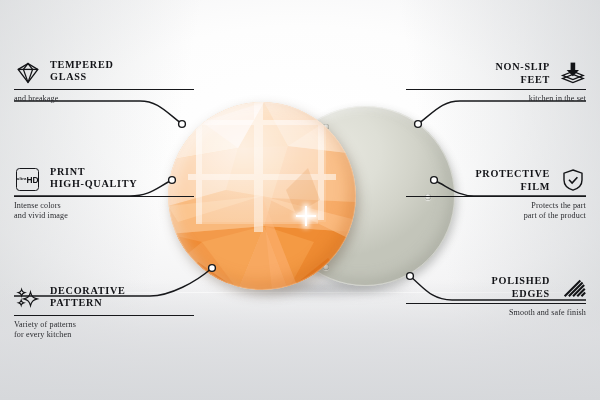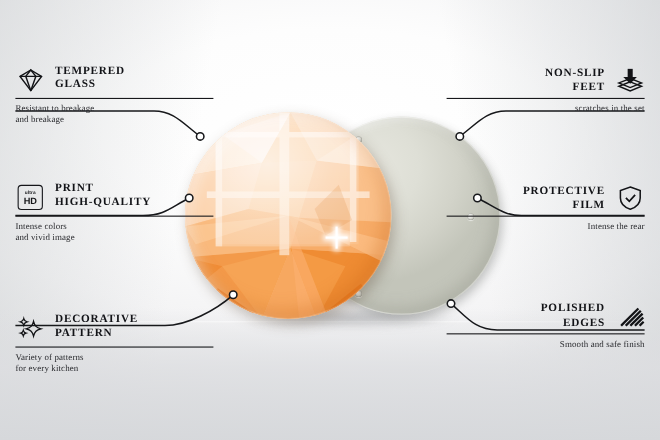--- a/index.html
+++ b/index.html
@@ -66,21 +66,21 @@
   .feat.right{right:14px;text-align:right;}
   .frow{display:flex;align-items:flex-start;gap:9px;}
   .feat.right .frow{flex-direction:row-reverse;align-items:flex-end;}
   .ficon{flex:0 0 auto;width:27px;height:27px;display:flex;align-items:center;justify-content:center;
     color:#131417;margin-top:1px;}
   .ftitle{font-size:10.2px;line-height:12.4px;letter-spacing:.72px;color:#121317;
     font-weight:700;text-transform:uppercase;padding-top:1px;}
   .rule{height:0;border-top:1.4px solid #17181b;margin-top:3px;}
   .fdesc{font-size:8.1px;line-height:10.1px;color:#2a2b2f;margin-top:3.5px;letter-spacing:.12px;}
   .hd-badge{width:21px;height:21px;border:1.4px solid #15161a;border-radius:3.5px;
-    display:flex;flex-direction:column;align-items:center;justify-content:center;line-height:1;}
+    display:flex;flex-direction:row;align-items:center;justify-content:center;line-height:1;}
   .hd-badge .u{font-family:"Liberation Sans",sans-serif;font-size:4.3px;font-weight:700;letter-spacing:.1px;}
   .hd-badge .d{font-family:"Liberation Sans",sans-serif;font-size:8.4px;font-weight:700;letter-spacing:-.2px;margin-top:.5px;}
 </style>
 </head>
 <body>
 
 <div id="stage">
 
   <div class="bg-base"></div>
   <div class="bg-beamL"></div>
@@ -194,21 +194,20 @@
       </span>
       <div>
         <div class="ftitle">
           <div>TEMPERED</div>
           <div>GLASS</div>
         </div>
       </div>
     </div>
     <div class="rule"></div>
     <div class="fdesc">
-      <div>Resistant to breakage</div>
       <div>and breakage</div>
     </div>
   </div>
 
   <div class="feat left" style="top:165px;">
     <div class="frow">
       <span class="ficon">
         <span class="hd-badge">
           <span class="u">ultra</span>
           <span class="d">HD</span>
@@ -267,42 +266,43 @@
       </span>
       <div>
         <div class="ftitle">
           <div>NON-SLIP</div>
           <div>FEET</div>
         </div>
       </div>
     </div>
     <div class="rule"></div>
     <div class="fdesc">
-      <div>scratches in the set</div>
+      <div>kitchen in the set</div>
     </div>
   </div>
 
   <div class="feat right" style="top:165px;">
     <div class="frow">
       <span class="ficon">
         <svg viewBox="0 0 26 24" width="26" height="24" fill="none" stroke="#131417" stroke-width="1.4">
           <path d="M13,2 L22,5.2 V12 C22,17.4 18,20.6 13,22.2 C8,20.6 4,17.4 4,12 V5.2 Z"></path>
           <path d="M9,11.8 L12.1,15 L17.4,9.2" stroke-width="1.6"></path>
         </svg>
       </span>
       <div>
         <div class="ftitle">
           <div>PROTECTIVE</div>
           <div>FILM</div>
         </div>
       </div>
     </div>
     <div class="rule"></div>
     <div class="fdesc">
-      <div>Intense the rear</div>
+      <div>Protects the part</div>
+      <div>part of the product</div>
     </div>
   </div>
 
   <div class="feat right" style="top:272px;font-family:Liberation Serif, serif;">
     <div class="frow">
       <span class="ficon">
         <svg viewBox="0 0 26 24" width="26" height="24">
           <g stroke="#131417" stroke-width="2.1" stroke-linecap="square">
             <path d="M5.4,20.4 L19.6,6.2"></path>
             <path d="M9.6,20.4 L21.8,8.2"></path>

